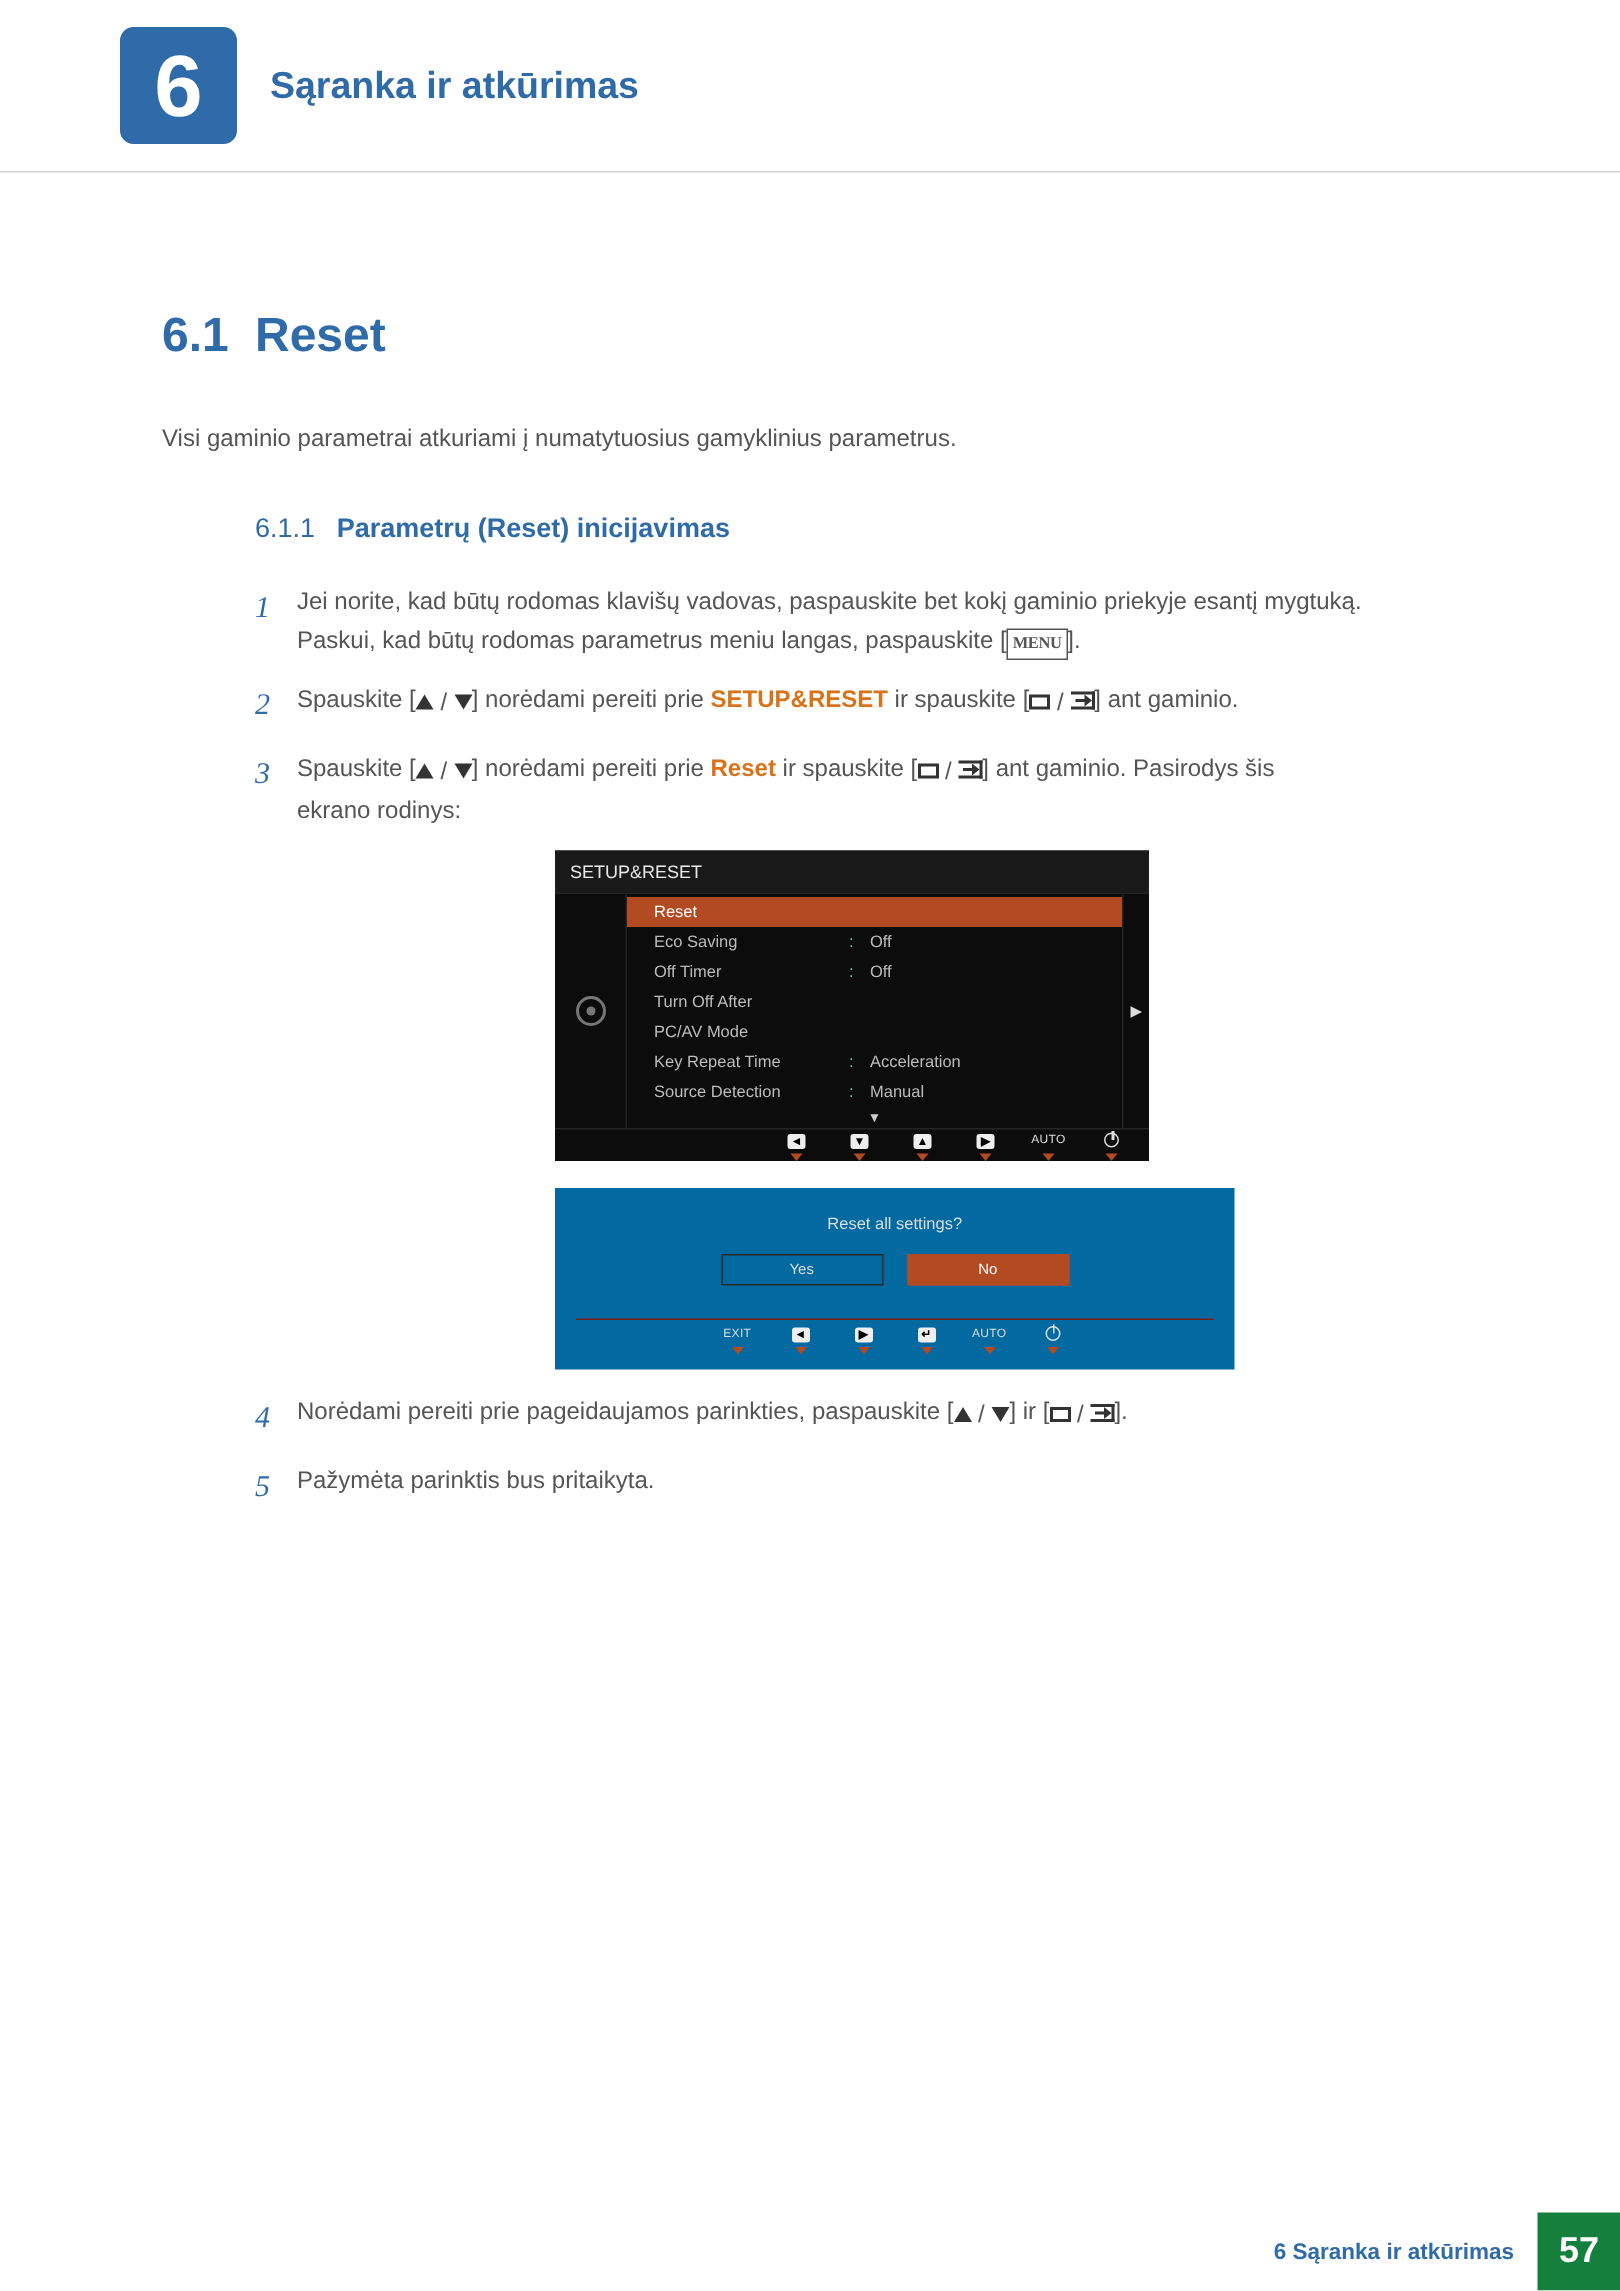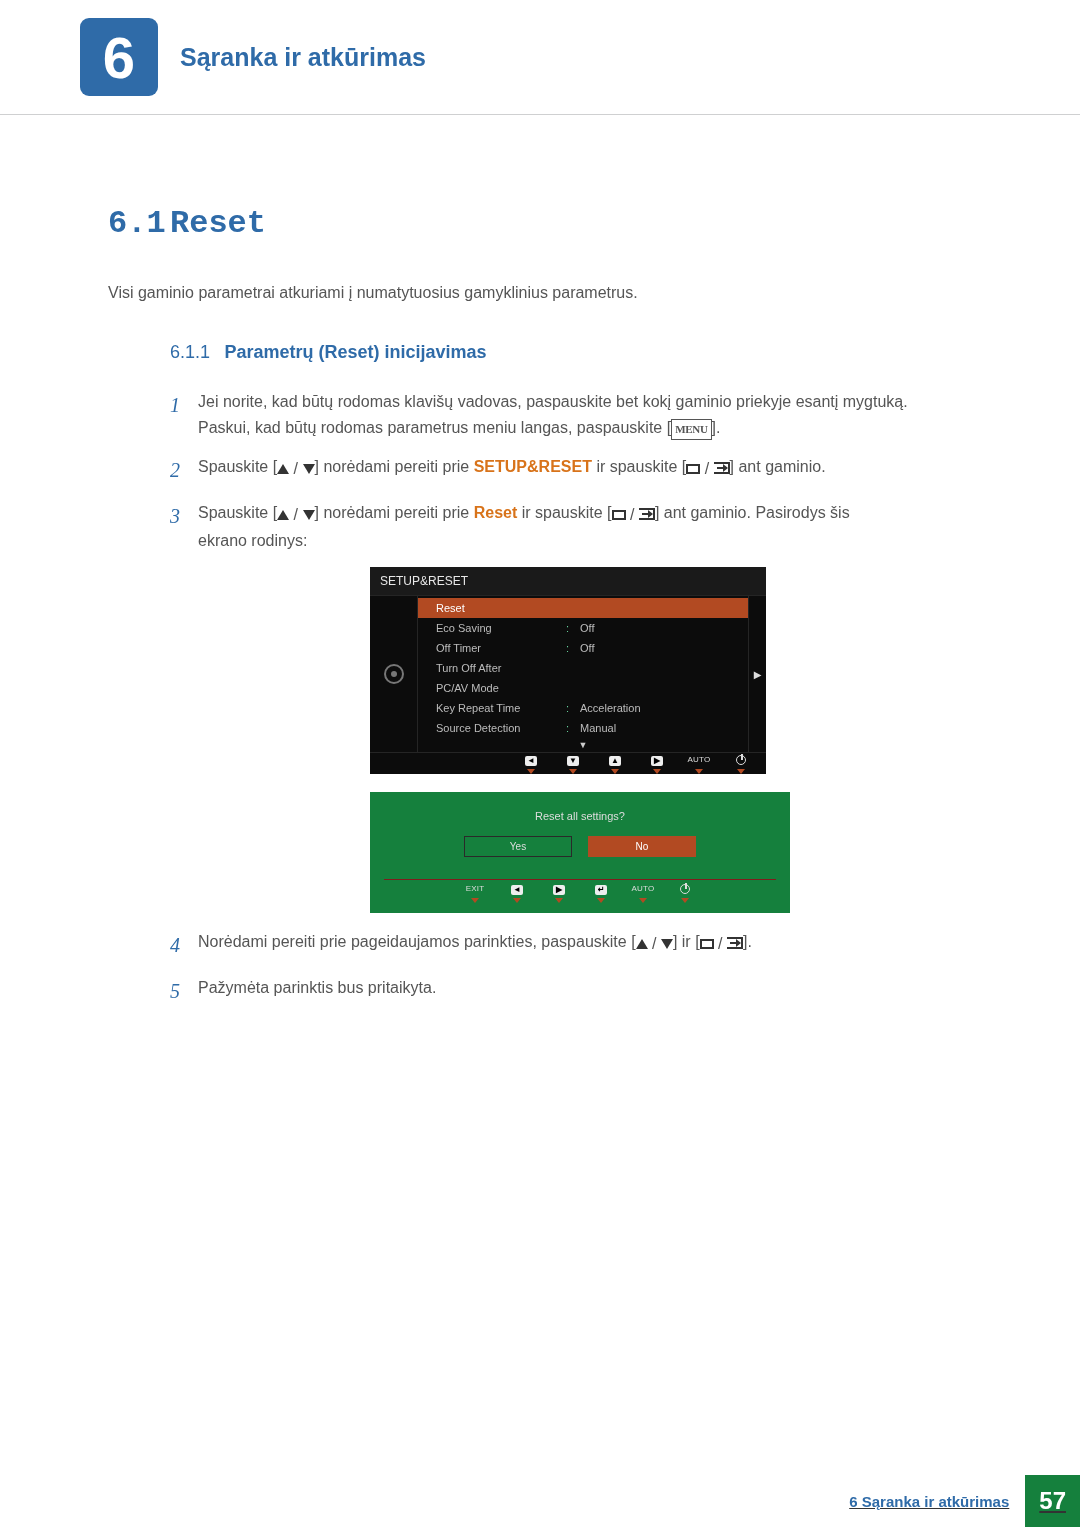--- a/index.html
+++ b/index.html
@@ -35,21 +35,20 @@
     font-size: 25px;
     font-weight: bold;
   }
   .content {
     padding: 90px 90px 0 108px;
   }
   .section-row {
     display: flex;
     align-items: flex-start;
     margin-bottom: 42px;
-    font-family: Liberation Mono, monospace;
   }
   .section-num {
     color: #2f6ba8;
     font-size: 32px;
     font-weight: bold;
     width: 62px;
   }
   .section-title {
     color: #2f6ba8;
     font-size: 32px;
@@ -260,21 +259,21 @@
     position: relative;
   }
   .osd-nav-power::before {
     content: "";
     position: absolute;
     top: -2px; left: 4px;
     width: 1.5px; height: 6px;
     background: #ddd;
   }
 
-  .osd2 { width: 420px; background: #15803d; color: #eee; font-size: 12px; }
+  .osd2 { width: 453px; background: #0369a1; color: #eee; font-size: 12px; }
   .osd2-body { padding: 18px 14px 10px 14px; }
   .osd2-q { text-align: center; font-size: 11px; color: #ddd; margin-bottom: 14px; }
   .osd2-btns { display: flex; justify-content: center; gap: 16px; }
   .osd2-btn {
     width: 108px;
     padding: 4px 0;
     text-align: center;
     font-size: 10px;
     color: #ddd;
     border: 1px solid #2a2a2a;
@@ -289,21 +288,20 @@
   }
 
   .step-after { margin-top: 6px; }
 
   .footer {
     position: absolute;
     bottom: 0;
     right: 0;
     display: flex;
     align-items: center;
-    text-decoration: underline;
   }
   .footer-text {
     color: #2f6ba8;
     font-size: 15px;
     font-weight: bold;
     padding-right: 16px;
   }
   .footer-page {
     background: #15803d;
     color: #fff;

